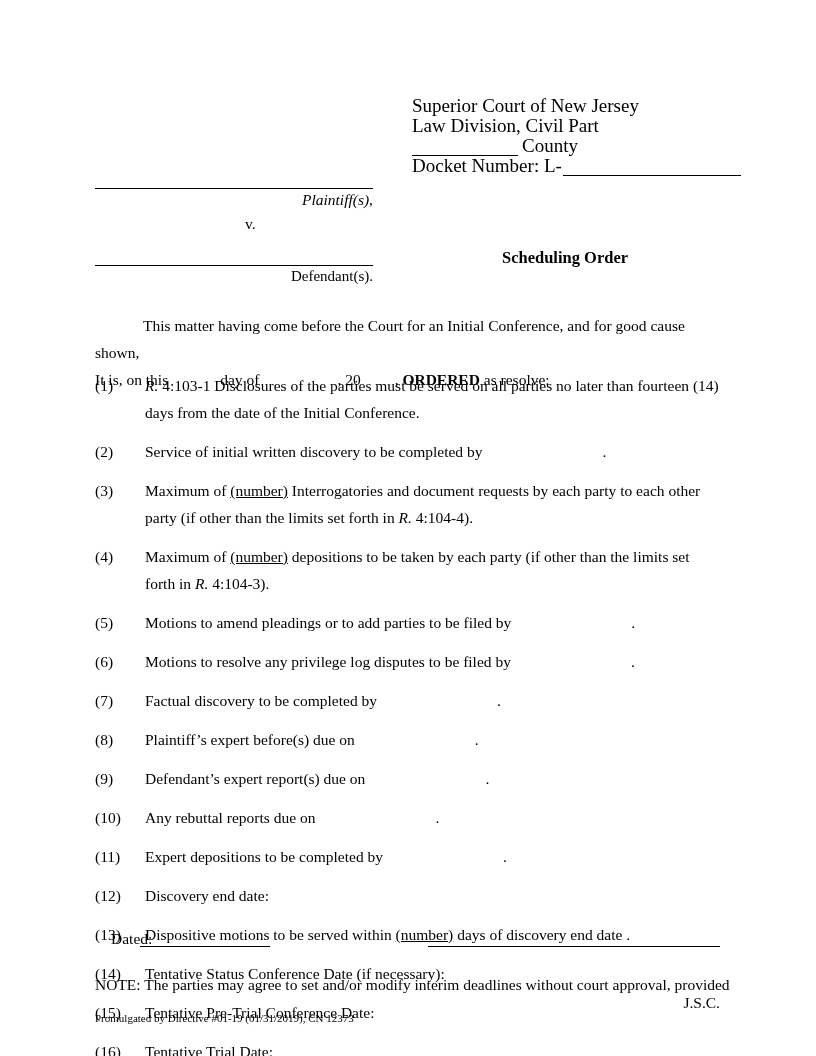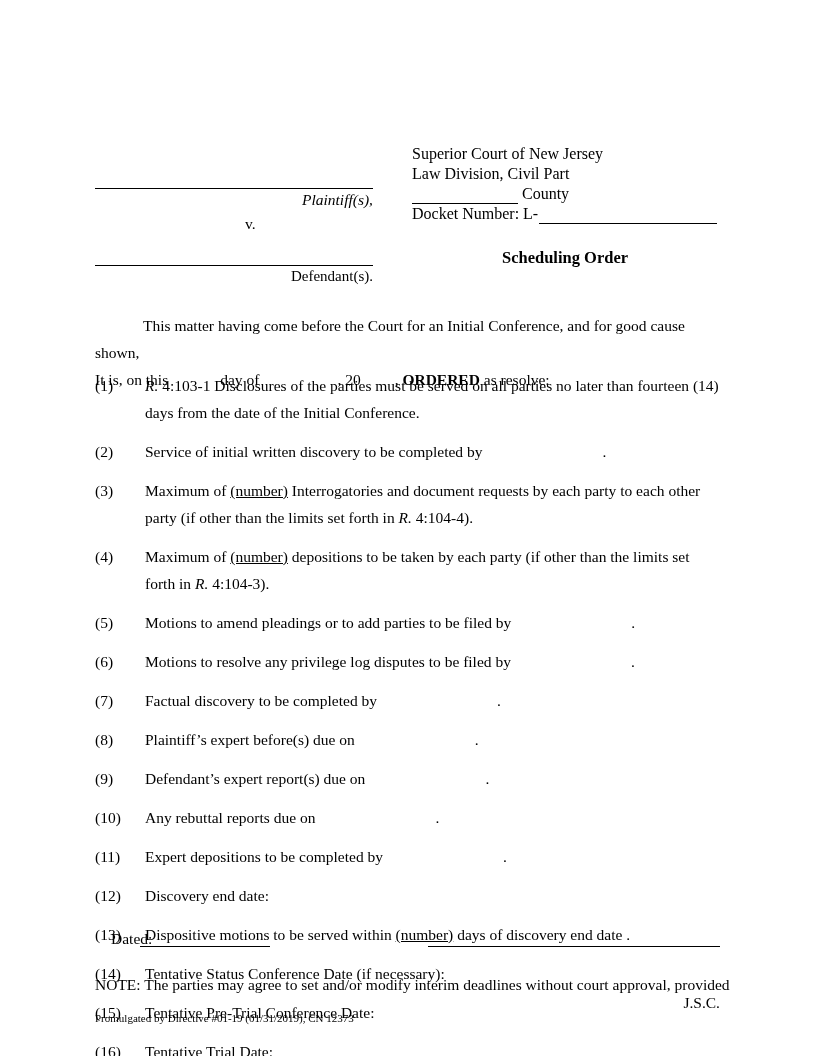--- a/index.html
+++ b/index.html
@@ -17,24 +17,23 @@
     height: 1056px;
     background: #ffffff;
     overflow: hidden;
   }
 
   
   .court-header {
     position: absolute;
     left: 412px;
     top: 96px;
-    font-size: 16px;
+    font-size: 19px;
     line-height: 20px;
     white-space: nowrap;
-    margin-top: 48px;
   }
   .court-header .hline { display: block; }
   .blank-rule {
     display: inline-block;
     border-bottom: 1px solid #000;
     vertical-align: bottom;
     height: 14px;
   }
   .county-blank { width: 106px; margin-right: 4px; }
   .docket-blank { width: 178px; margin-left: 1px; }

